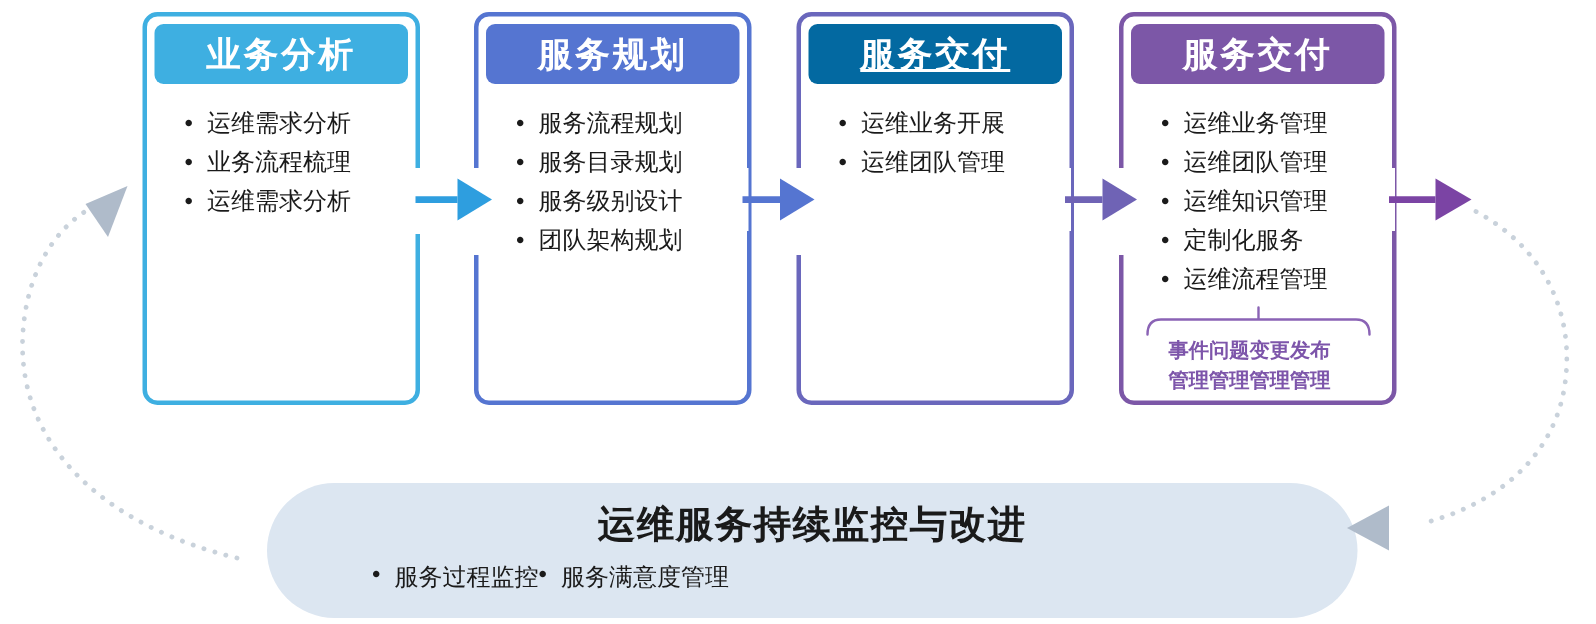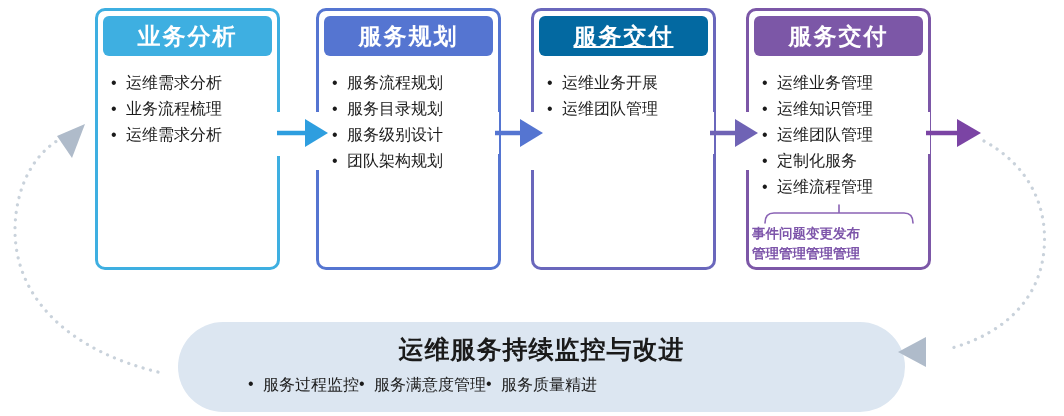--- a/index.html
+++ b/index.html
@@ -22,29 +22,29 @@
   .stage-header {
     margin:5px; height:40px; border-radius:6px;
     display:flex; align-items:center; justify-content:center;
     color:#fff; font-size:23px; font-weight:bold; letter-spacing:2px;
   }
   .stage1 .stage-header { background:#3EAFE1; }
   .stage2 .stage-header { background:#5575D1; }
   .stage3 .stage-header { background:#0369a1;text-decoration:underline; }
   .stage4 .stage-header { background:#7C57A7; }
   .stage-list {
-    list-style:none; margin:14px 0 0 0; padding:0 0 0 12px;
+    list-style:none; margin:14px 0 0 0; padding:0 0 0 24px;
     font-size:16px;
   }
   .stage-list li { line-height:26px; position:relative; padding-left:16px; }
   .stage-list li::before { content:"\2022"; position:absolute; left:1px; }
   
   .brace-wrap { margin:4px 0 0 15px; width:150px; height:20px; }
   .sub-grid {
-    display:flex; justify-content:flex-start;
+    display:flex; justify-content:center;
     padding:0 14px 0 3px; text-align:center;
     color:#7D55AA; font-weight:bold; font-size:13.5px; line-height:1.45;
   }
   
   .footer-pill {
     position:absolute; left:178px; top:322px; width:727px; height:90px;
     background:#DCE6F1; border-radius:45px; box-sizing:border-box;
   }
   .footer-title {
     text-align:center; margin-top:11px;
@@ -89,22 +89,22 @@
   <ul class="stage-list">
     <li>运维业务开展</li>
     <li>运维团队管理</li>
   </ul>
 </div>
 
 <div class="stage stage4">
   <div class="stage-header">服务交付</div>
   <ul class="stage-list">
     <li>运维业务管理</li>
+    <li>运维团队管理</li>
     <li>运维知识管理</li>
-    <li>运维团队管理</li>
     <li>定制化服务</li>
     <li>运维流程管理</li>
   </ul>
   <div class="brace-wrap">
     <svg width="150" height="20" viewBox="0 0 150 20">
       <path d="M1,19 Q1,9 10,9 L140,9 Q149,9 149,19 M75,9 L75,1" fill="none" stroke="#8A63B5" stroke-width="1.6" stroke-linecap="round"></path>
     </svg>
   </div>
   <div class="sub-grid">
     <div>
@@ -124,21 +124,20 @@
       <div>管理</div>
     </div>
   </div>
 </div>
 
 <div class="footer-pill">
   <div class="footer-title">运维服务持续监控与改进</div>
   <div class="footer-items">
     <span>服务过程监控</span>
     <span>服务满意度管理</span>
-    <span>服务质量精进</span>
   </div>
 </div>
 
 <svg class="overlay" width="1064" height="416" viewBox="0 0 1064 416">
 
   <g fill="#ffffff">
     <rect x="276" y="112" width="7" height="44"></rect>
     <rect x="314" y="112" width="7" height="58"></rect>
     <rect x="492" y="112" width="7" height="42"></rect>
     <rect x="529" y="112" width="7" height="58"></rect>

